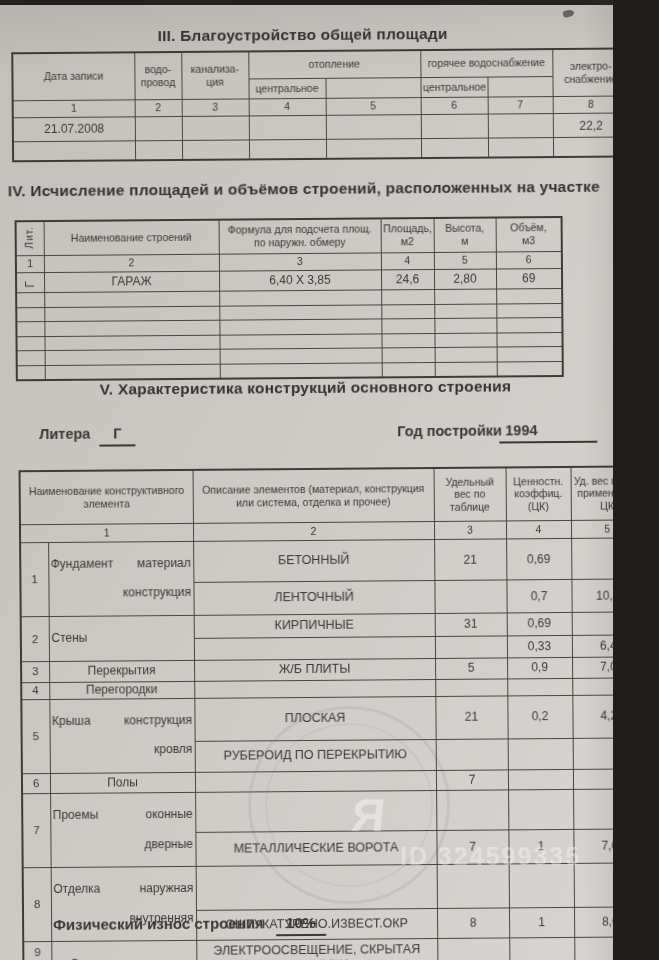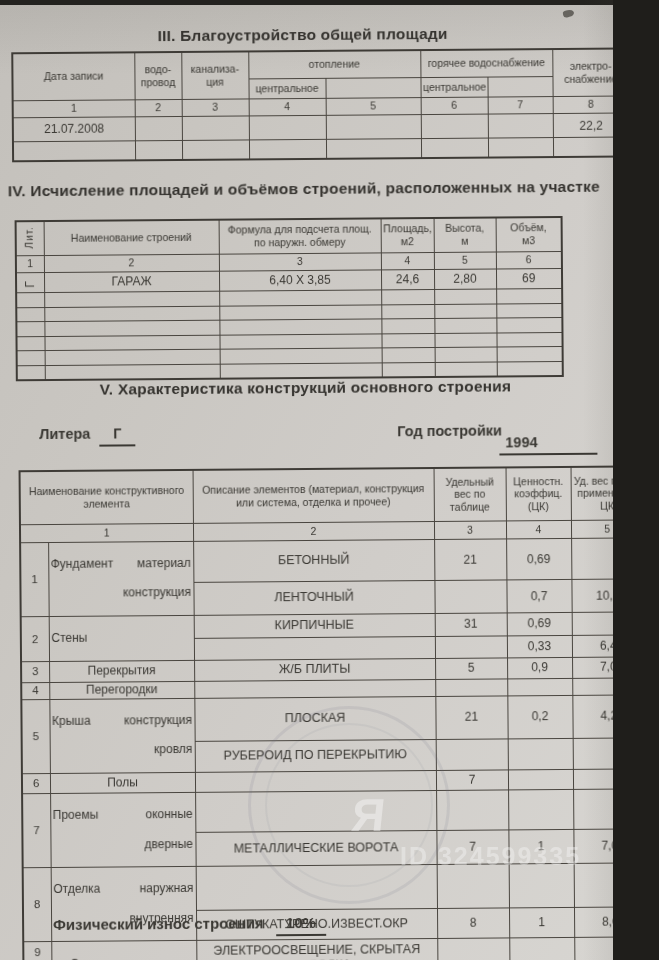--- a/index.html
+++ b/index.html
@@ -45,21 +45,21 @@
 
   .vert{writing-mode:vertical-rl;transform:rotate(180deg);font-size:10px;letter-spacing:1px;display:inline-block;}
   .litg{display:inline-block;transform:rotate(-90deg);font-size:12px;}
 
   .litera-line{position:absolute;top:424px;left:0;width:100%;height:26px;
     font-size:14.5px;color:#3a3833;font-weight:bold;}
   .litera-label{position:absolute;left:40px;top:0;}
   .litera-value{position:absolute;left:100px;top:0;width:36px;text-align:center;
     border-bottom:2.2px solid #3a3833;padding-bottom:3px;}
   .year-label{position:absolute;left:398px;top:0;}
-  .year-value{position:absolute;left:500px;top:12px;width:92px;text-align:left;
+  .year-value{position:absolute;left:500px;top:0;width:92px;text-align:left;
     padding-left:6px;border-bottom:2.2px solid #3a3833;padding-bottom:3px;}
 
   .s5-name{text-align:left;font-size:12px;padding:1px 4px;}
   .nm{display:flex;justify-content:space-between;}
   .nm2{display:block;text-align:right;}
   .nmc{display:block;text-align:center;}
   .s5-desc{font-size:12.5px;}
   .s5-num{font-size:11.5px;color:#403d38;}
 
   .wear-line{position:absolute;top:914px;left:50px;font-size:15px;font-weight:bold;color:#3a3833;}

